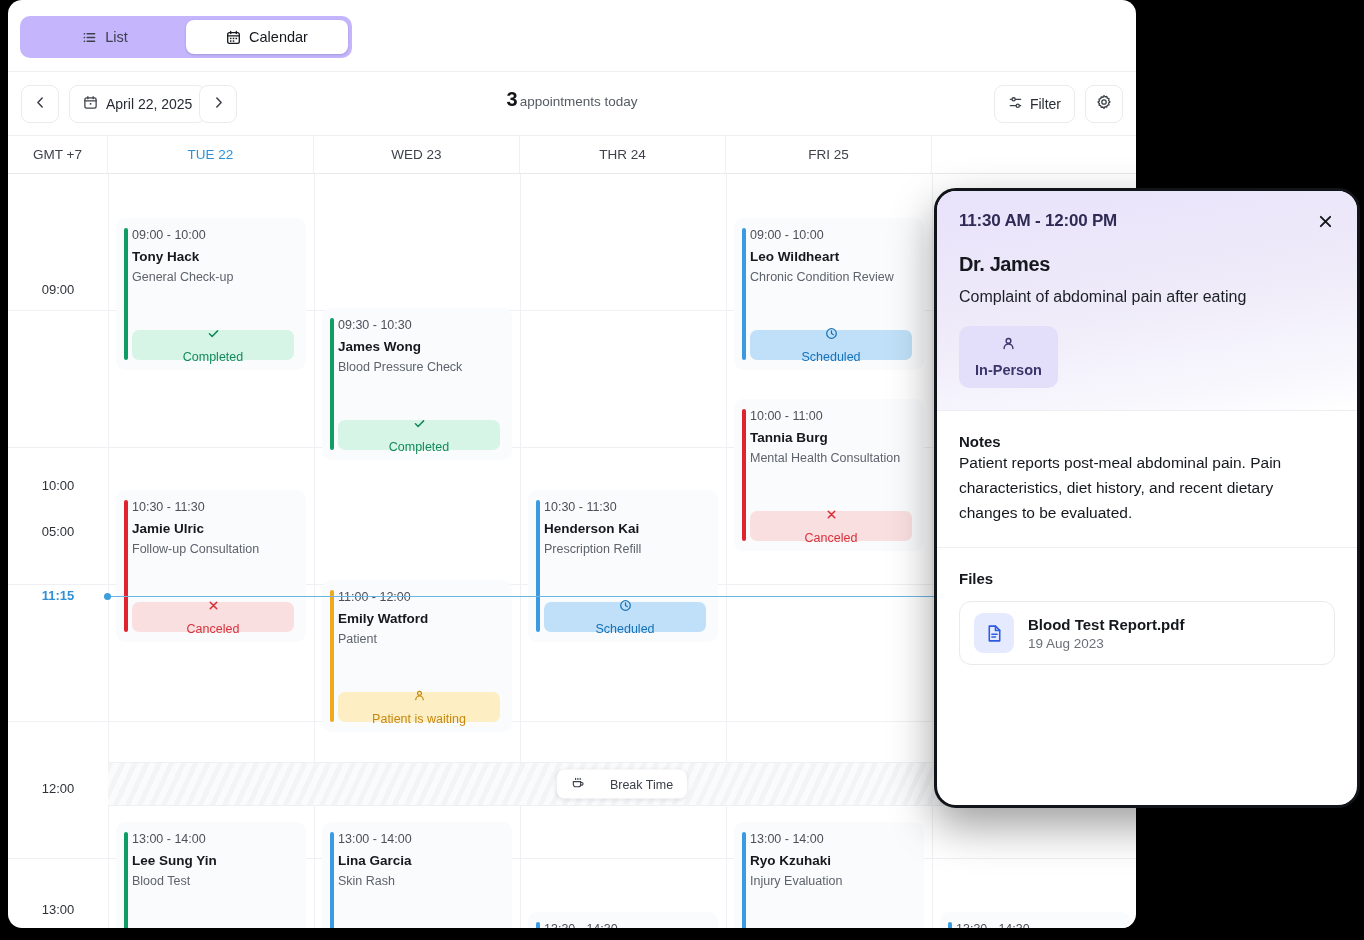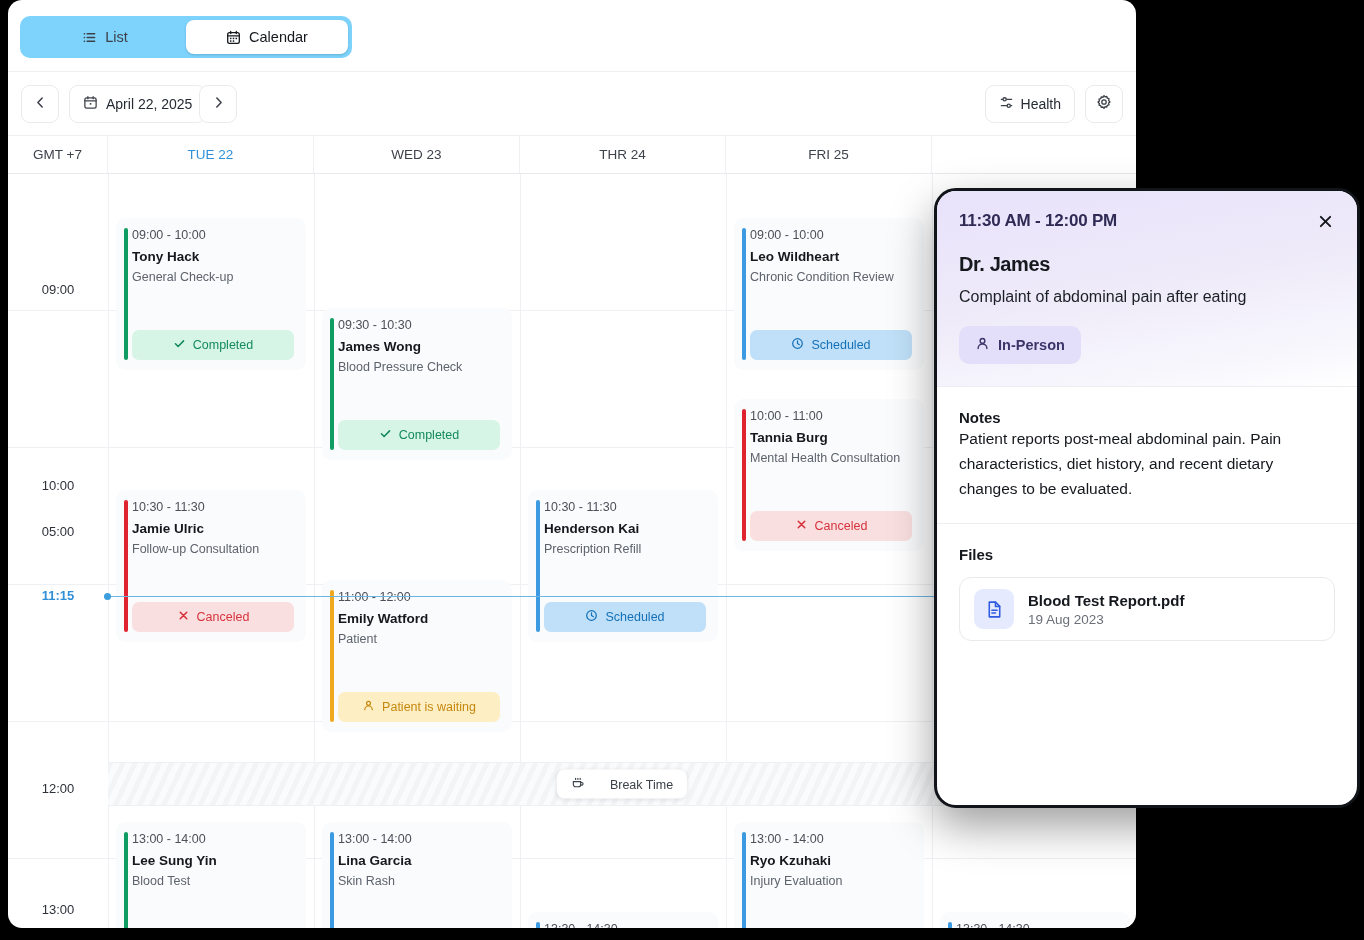--- a/index.html
+++ b/index.html
@@ -23,21 +23,21 @@
 
   
   .view-switch-bar {
     position: absolute; left: 0; top: 0;
     width: 100%; height: 72px;
     border-bottom: 1px solid #eef0f3;
   }
   .view-switch {
     position: absolute; left: 12px; top: 16px;
     width: 332px; height: 42px;
-    background: #7dd3fc;
+    background: #c4b5fd;
     border-radius: 10px;
     display: flex; align-items: center; padding: 4px;
   }
   .view-tab {
     flex: 1; height: 34px;
     display: flex; align-items: center; justify-content: center;
     gap: 8px;
     font-size: 14.5px; color: #3c4048;
     border-radius: 8px;
     cursor: pointer;
@@ -184,21 +184,21 @@
     position: absolute; left: 8px; top: 10px; bottom: 10px;
     width: 4px; border-radius: 3px;
   }
   .appt .time { font-size: 12.5px; color: #4b5059; margin-bottom: 7px; }
   .appt .name { font-size: 13.5px; font-weight: 700; color: #15181d; margin-bottom: 6px; }
   .appt .reason { font-size: 12.5px; color: #5d636d; }
   .status {
     position: absolute; left: 16px; right: 12px; bottom: 10px;
     height: 30px; border-radius: 7px;
     display: flex; align-items: center; justify-content: center;
-    gap: 7px; font-size: 12.5px; font-weight: 500;
+    gap: 7px; font-size: 12.5px; font-weight: 500; flex-direction: column;
   }
   .status.completed { background: #d7f5e6; color: #138a5b; }
   .status.canceled  { background: #fadfe0; color: #d6323c; }
   .status.scheduled { background: #bfe0f8; color: #1571b8; }
   .status.waiting   { background: #fdeec4; color: #c6880e; }
 
   
   .detail {
     position: absolute;
     left: 934px; top: 188px;
@@ -223,20 +223,21 @@
   }
   .detail-doctor { font-size: 20px; font-weight: 700; color: #15181d; margin-top: 22px; letter-spacing: -.4px; }
   .detail-complaint { font-size: 16px; color: #1b1f25; margin-top: 12px; }
   .mode-chip {
     margin-top: 20px;
     display: inline-flex; align-items: center; gap: 8px;
     background: #e3defa; color: #3b3569;
     border-radius: 10px; padding: 10px 16px;
     font-size: 14.5px; font-weight: 600;
     cursor: pointer;
+    flex-direction: column;
   }
   .detail-section { padding: 22px; border-top: 1px solid #eceef1; }
   .detail-section h4 { font-size: 15px; font-weight: 700; color: #15181d; }
   .notes-text { font-size: 15.5px; color: #15181d; line-height: 1.62; }
   .file-card {
     margin-top: 14px;
     display: flex; align-items: center; gap: 14px;
     border: 1px solid #e8eaee; border-radius: 12px;
     padding: 11px 14px;
     cursor: pointer;
@@ -321,30 +322,33 @@
         <span>April 22, 2025</span>
       </div>
       <div class="nav-btn nav-next">
         <span>
           <svg width="15" height="15" viewBox="0 0 16 16" fill="none" stroke="#3c4048" stroke-width="1.6" stroke-linecap="round" stroke-linejoin="round">
               <path d="M6.2 3.2 10.8 8l-4.6 4.8"></path>
             </svg>
         </span>
       </div>
 
+      <div class="appt-count">
+        <b>3</b><span>appointments today</span>
+      </div>
 
       <div class="filter-btn">
         <span>
           <svg width="15" height="15" viewBox="0 0 16 16" fill="none" stroke="#3c4048" stroke-width="1.4" stroke-linecap="round">
             <path d="M2.5 4.6h11M2.5 11.4h11"></path>
             <circle cx="6" cy="4.6" r="1.7" fill="#fff"></circle>
             <circle cx="10.4" cy="11.4" r="1.7" fill="#fff"></circle>
           </svg>
         </span>
-        <span>Health</span>
+        <span>Filter</span>
       </div>
 
       <div class="gear-btn">
         <span>
           <svg width="16" height="16" viewBox="0 0 16 16" fill="none" stroke="#3c4048" stroke-width="1.3">
             <circle cx="8" cy="8" r="2.2"></circle>
             <path d="M8 1.6l1.1 1.3 1.7-.4.5 1.7 1.7.5-.4 1.7L14 8l-1.4 1.1.4 1.7-1.7.5-.5 1.7-1.7-.4L8 14.4l-1.1-1.4-1.7.4-.5-1.7-1.7-.5.4-1.7L2 8l1.4-1.1-.4-1.7 1.7-.5.5-1.7 1.7.4z" stroke-linejoin="round"></path>
           </svg>
         </span>
       </div>

